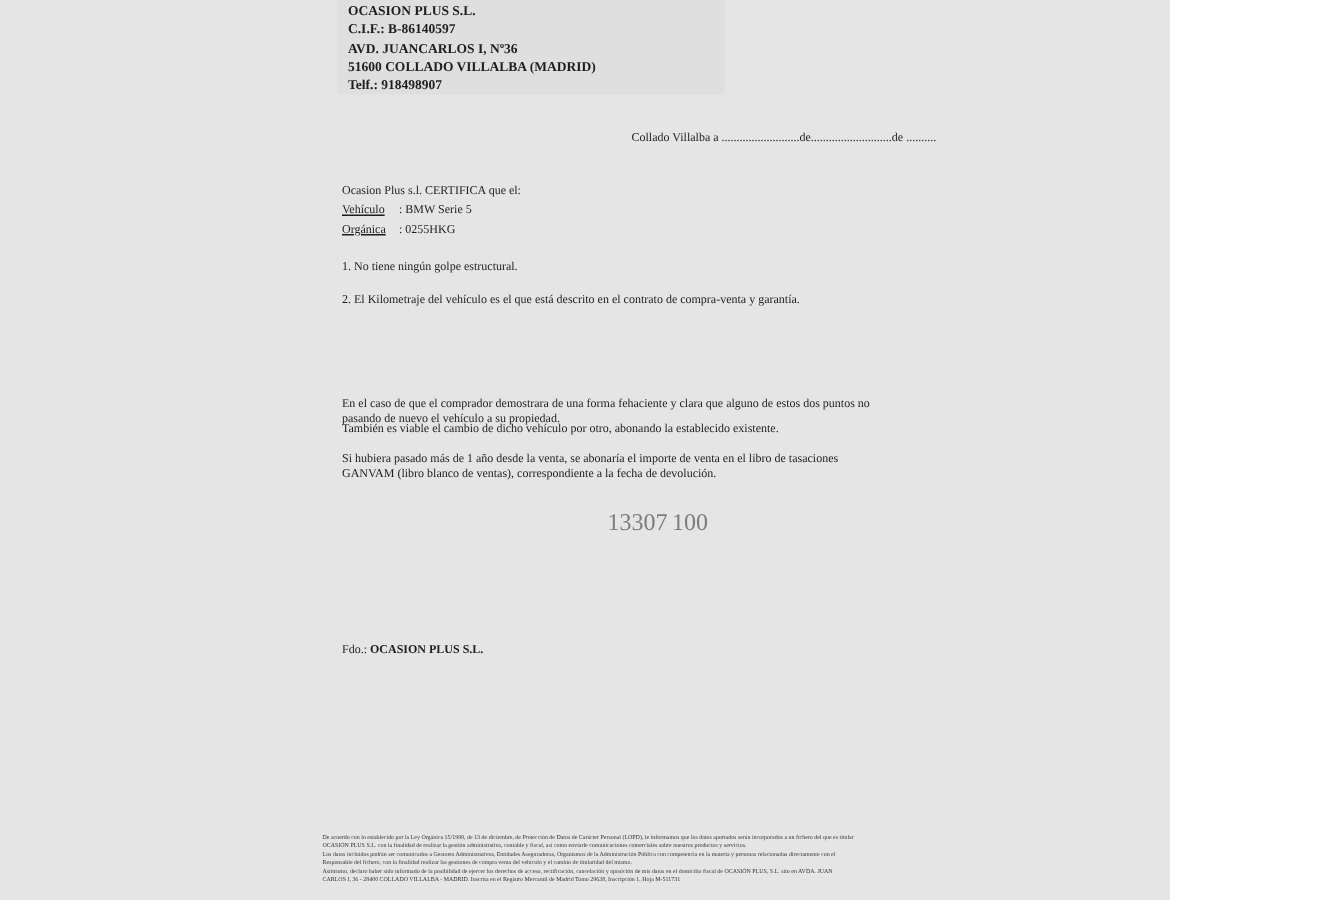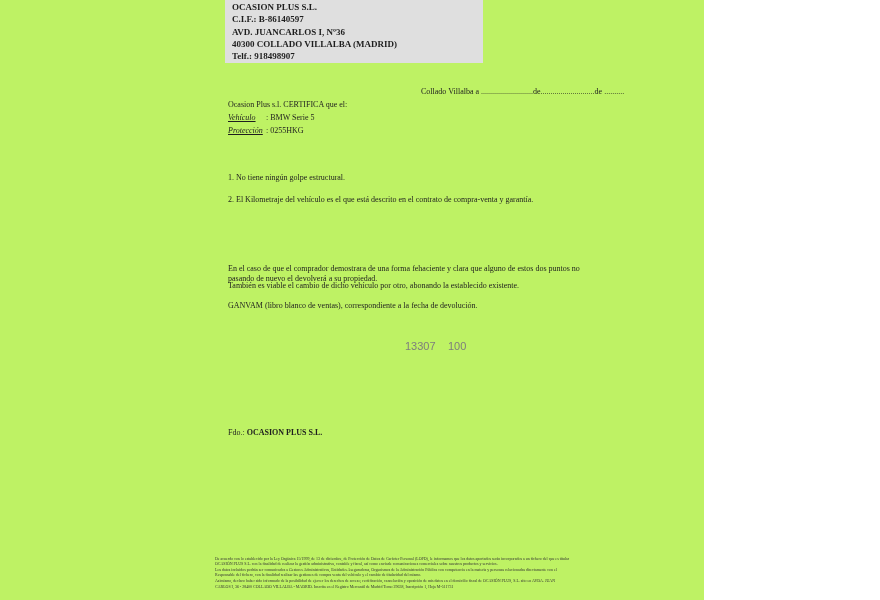--- a/index.html
+++ b/index.html
@@ -1,54 +1,54 @@
 <!DOCTYPE html>
 <html><head>
 <meta charset="utf-8">
 <style>
   * { margin: 0; padding: 0; box-sizing: border-box; }
   html, body { background: #ffffff; }
   .page {
     position: relative;
-    width: 704px;
+    width: 780px;
     height: 600px;
-    background: #bef264;
+    background: #e5e5e5;
     overflow: hidden;
     font-family: "Liberation Serif", "DejaVu Serif", serif;
     color: #1e1e1e;
   }
   .t { position: absolute; white-space: nowrap; font-size: 8px; }
   .header-box {
     position: absolute;
     left: 225px; top: 0;
     width: 258px; height: 63px;
     padding: 1px 0 0 7px;
   }
   .header-box .hline {
     font-weight: bold;
     font-size: 9px;
     line-height: 12.3px;
     white-space: nowrap;
   }
   .date-line { left: 421px; top: 87px; }
-  .cert-block { position: absolute; left: 228px; top: 98px; font-size: 8px; }
+  .cert-block { position: absolute; left: 228px; top: 120px; font-size: 8px; }
   .cert-block .cline { line-height: 13px; white-space: nowrap; }
-  .cert-label { display: inline-block; width: 38px; text-decoration: underline; font-style: italic; }
+  .cert-label { display: inline-block; width: 38px; text-decoration: underline; }
   .point-1 { left: 228px; top: 173px; }
   .point-2 { left: 228px; top: 195px; }
   .para { position: absolute; left: 228px; font-size: 8px; }
   .para div { line-height: 10px; white-space: nowrap; }
   .para-1 { top: 234px; margin-top: 30px; }
   .para-2 { top: 281px; }
   .para-3 { top: 301px; }
   .overlay-num {
     position: absolute;
     top: 340px;
-    font-family: Liberation Sans, sans-serif;
-    font-size: 11px;
+    font-family: Liberation Serif, serif;
+    font-size: 16px;
     white-space: nowrap;
   }
   .num-left { left: 405px; }
   .num-right { left: 448px; }
   .fdo-line { left: 228px; top: 428px; }
   .fdo-name { font-weight: bold; }
   .fine-print {
     position: absolute;
     left: 215px; top: 556px;
     width: 680px;
@@ -61,45 +61,46 @@
 </style>
 </head>
 <body>
 
 <div class="page">
 
   <div class="header-box" style="background: rgb(223, 223, 223);">
     <div class="hline">OCASION PLUS S.L.</div>
     <div class="hline">C.I.F.: B-86140597</div>
     <div class="hline">AVD. JUANCARLOS I, Nº36</div>
-    <div class="hline">40300 COLLADO VILLALBA (MADRID)</div>
+    <div class="hline">51600 COLLADO VILLALBA (MADRID)</div>
     <div class="hline">Telf.: 918498907</div>
   </div>
 
   <div class="t date-line">Collado Villalba a ..........................de...........................de ..........</div>
 
   <div class="cert-block">
     <div class="cline">Ocasion Plus s.l. CERTIFICA que el:</div>
     <div class="cline"><span class="cert-label">Vehículo</span><span>: BMW Serie 5</span></div>
-    <div class="cline"><span class="cert-label">Protección</span><span>: 0255HKG</span></div>
+    <div class="cline"><span class="cert-label">Orgánica</span><span>: 0255HKG</span></div>
   </div>
 
   <div class="t point-1">1. No tiene ningún golpe estructural.</div>
   <div class="t point-2">2. El Kilometraje del vehículo es el que está descrito en el contrato de compra-venta y garantía.</div>
 
   <div class="para para-1">
     <div>En el caso de que el comprador demostrara de una forma fehaciente y clara que alguno de estos dos puntos no</div>
-    <div>pasando de nuevo el devolverá a su propiedad.</div>
+    <div>pasando de nuevo el vehículo a su propiedad.</div>
   </div>
 
   <div class="para para-2">
     <div>También es viable el cambio de dicho vehículo por otro, abonando la establecido existente.</div>
   </div>
 
   <div class="para para-3">
+    <div>Si hubiera pasado más de 1 año desde la venta, se abonaría el importe de venta en el libro de tasaciones</div>
     <div>GANVAM (libro blanco de ventas), correspondiente a la fecha de devolución.</div>
   </div>
 
   <div class="overlay-num num-left" style="color: rgb(125, 125, 125);">13307</div>
   <div class="overlay-num num-right" style="color: rgb(125, 125, 125);">100</div>
 
   <div class="t fdo-line"><span>Fdo.: </span><span class="fdo-name">OCASION PLUS S.L.</span></div>
 
   <div class="fine-print">
     <div>De acuerdo con lo establecido por la Ley Orgánica 15/1999, de 13 de diciembre, de Protección de Datos de Carácter Personal (LOPD), le informamos que los datos aportados serán incorporados a un fichero del que es titular</div>

